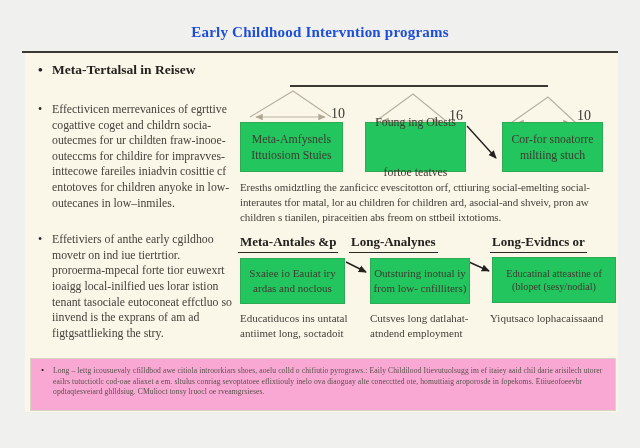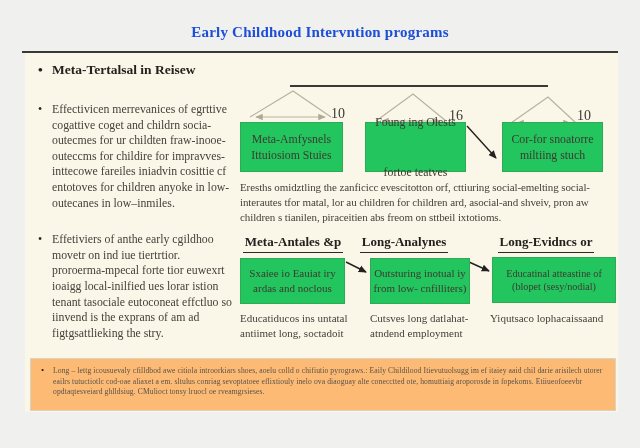--- a/index.html
+++ b/index.html
@@ -58,21 +58,21 @@
   .top-box-1 { left: 240px; top: 122px; width: 103px; height: 50px; }
   .top-box-2 { left: 365px; top: 122px; width: 101px; height: 50px; gap: 33px; }
   .top-box-3 { left: 502px; top: 122px; width: 101px; height: 50px; }
 
   .diagram-intro {
     position: absolute; left: 240px; top: 180px; width: 374px;
     font-size: 11px; line-height: 14.8px; color: #46413a; letter-spacing: -0.1px;
   }
 
   .col-header {
-    position: absolute; top: 234px; text-align: center; font-weight: bold;
+    position: absolute; top: 234px; font-weight: bold;
     font-size: 13px; color: #23211d;
   }
   .col-header span {
     display: inline-block; border-bottom: 1.6px solid #2a2824; padding: 0 2px 2px 2px;
   }
   .col-header-1 { left: 238px; width: 110px; }
   .col-header-2 { left: 349px; width: 110px; }
   .col-header-3 { left: 490px; width: 112px; }
 
   .bottom-box { font-size: 11px; line-height: 15px; }
@@ -80,21 +80,21 @@
   .bottom-box-2 { left: 370px; top: 258px; width: 100px; height: 46px; }
   .bottom-box-3 { left: 492px; top: 257px; width: 124px; height: 46px; font-size: 10.2px; line-height: 13.5px; }
 
   .caption { position: absolute; top: 311px; font-size: 11px; line-height: 14.5px; color: #46413a; }
   .caption-1 { left: 240px; width: 122px; }
   .caption-2 { left: 370px; width: 118px; }
   .caption-3 { left: 490px; width: 130px; }
 
   .footnote-box {
     position: absolute; left: 30px; top: 358px; width: 586px; height: 53px;
-    background: #fdba74; border: 1px solid #d8d3c3;
+    background: #f9a8d4; border: 1px solid #d8d3c3;
     padding: 7px 12px 0 10px;
   }
   .footnote-inner { position: relative; padding-left: 12px; }
   .footnote-inner::before {
     content: "\2022"; position: absolute; left: 0; top: -1px; font-size: 9px; color: #23211d;
   }
   .footnote-text { font-size: 7.6px; line-height: 10.6px; color: #56514a; letter-spacing: 0.1px; }
 </style>
 </head>
 <body>

